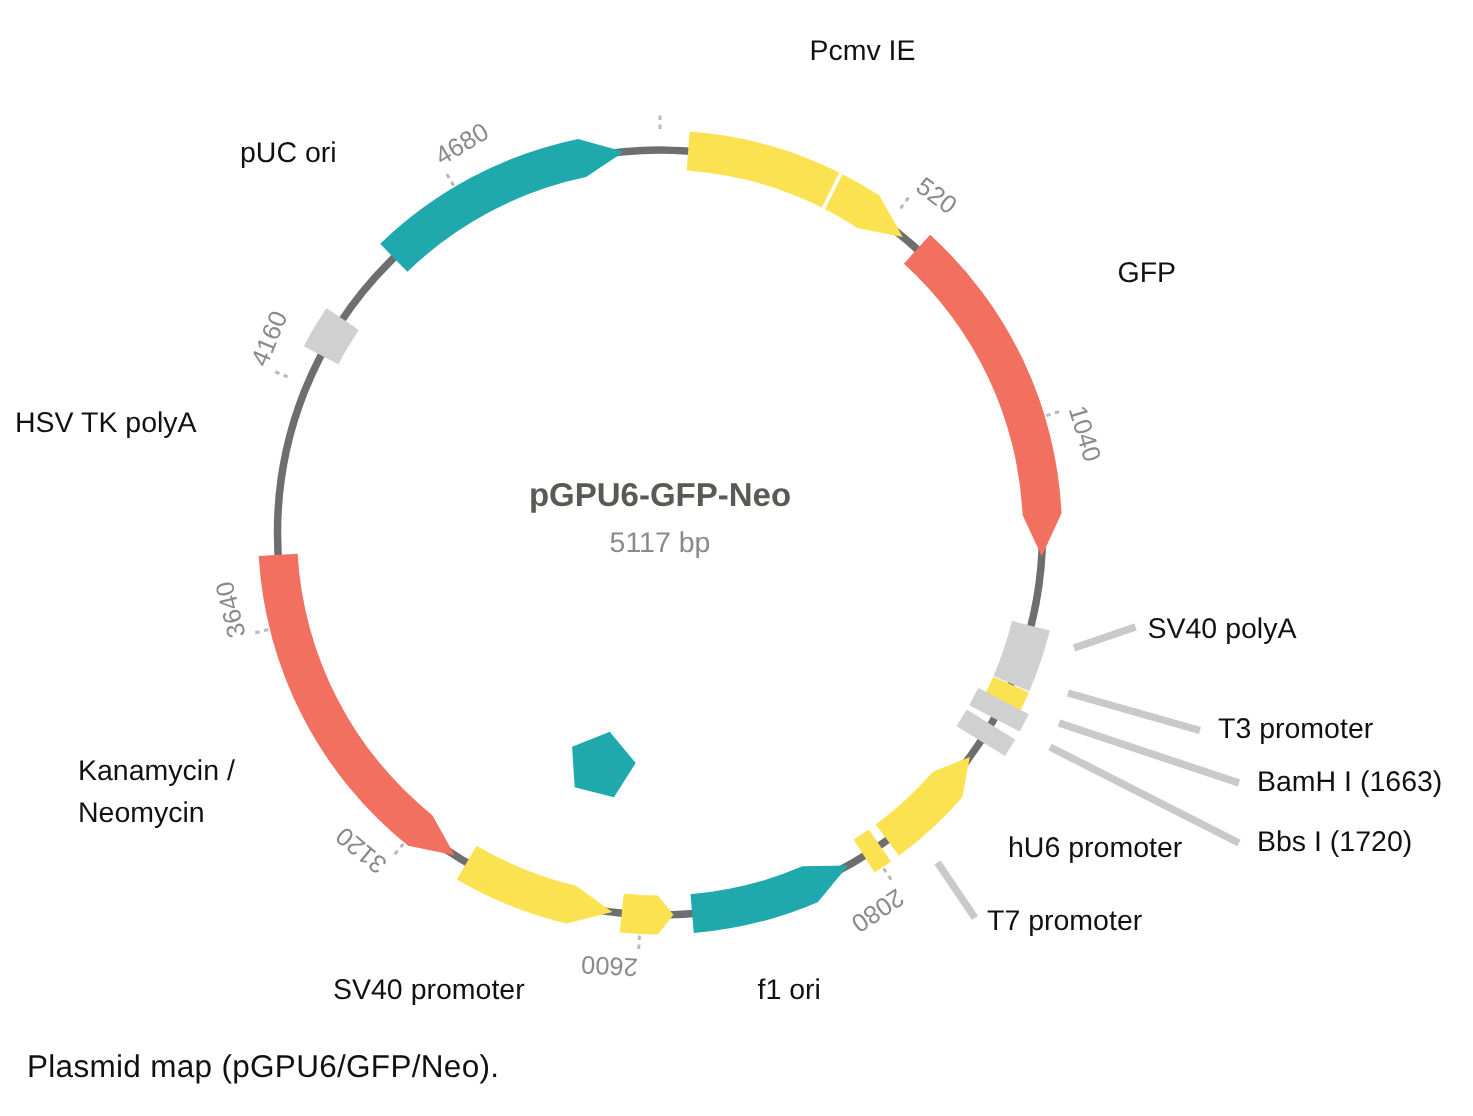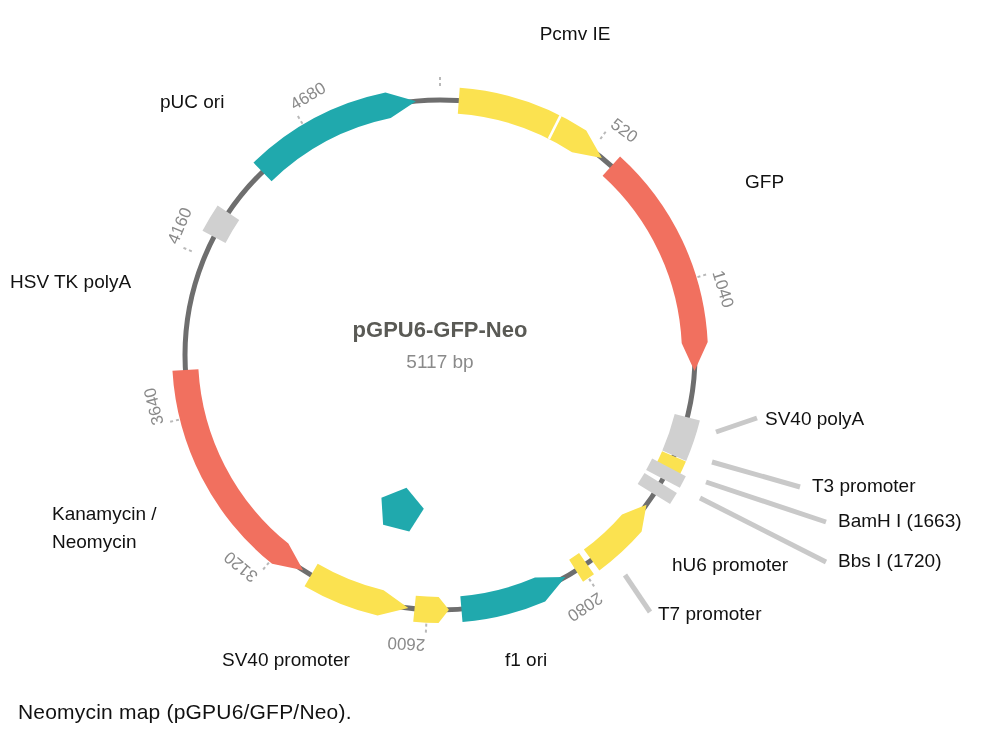--- a/index.html
+++ b/index.html
@@ -83,14 +83,14 @@
         <text x="52" y="520" class="featLabel" fill="#111111" text-anchor="start">Kanamycin /</text>
         <text x="52" y="548" class="featLabel" fill="#111111" text-anchor="start">Neomycin</text>
         <text x="10" y="288" class="featLabel" fill="#111111" text-anchor="start">HSV TK polyA</text>
         <text x="160" y="108" class="featLabel" fill="#111111" text-anchor="start">pUC ori</text>
       </g>
 
     <text id="center-title" class="centerTitle" x="440" y="337" text-anchor="middle">pGPU6-GFP-Neo</text>
     <text id="center-sub" class="centerSub" x="440" y="368" text-anchor="middle">5117 bp</text>
   </svg>
 
-  <div class="caption">Neomycin map (pGPU6/GFP/Neo).</div>
+  <div class="caption">Plasmid map (pGPU6/GFP/Neo).</div>
 </div>
 
 </body></html>

